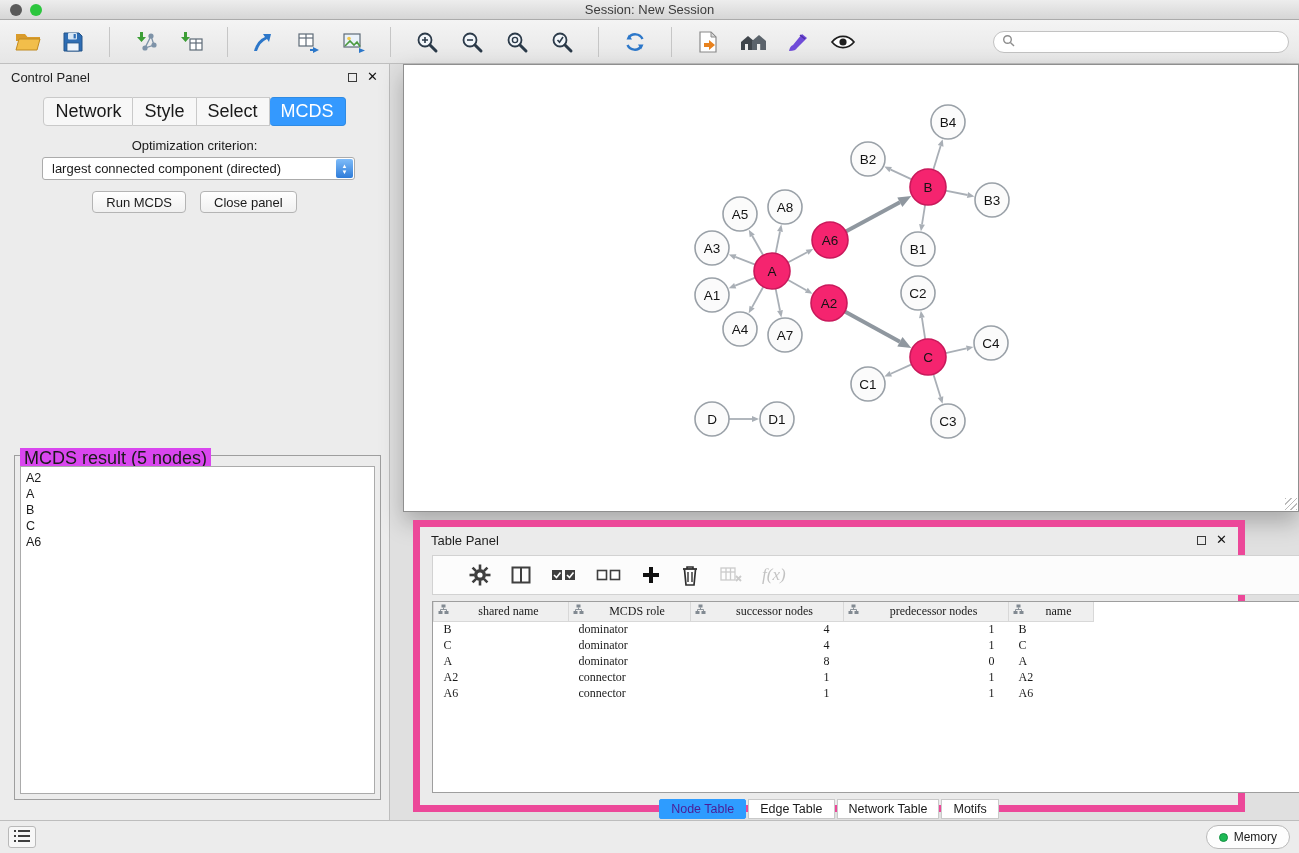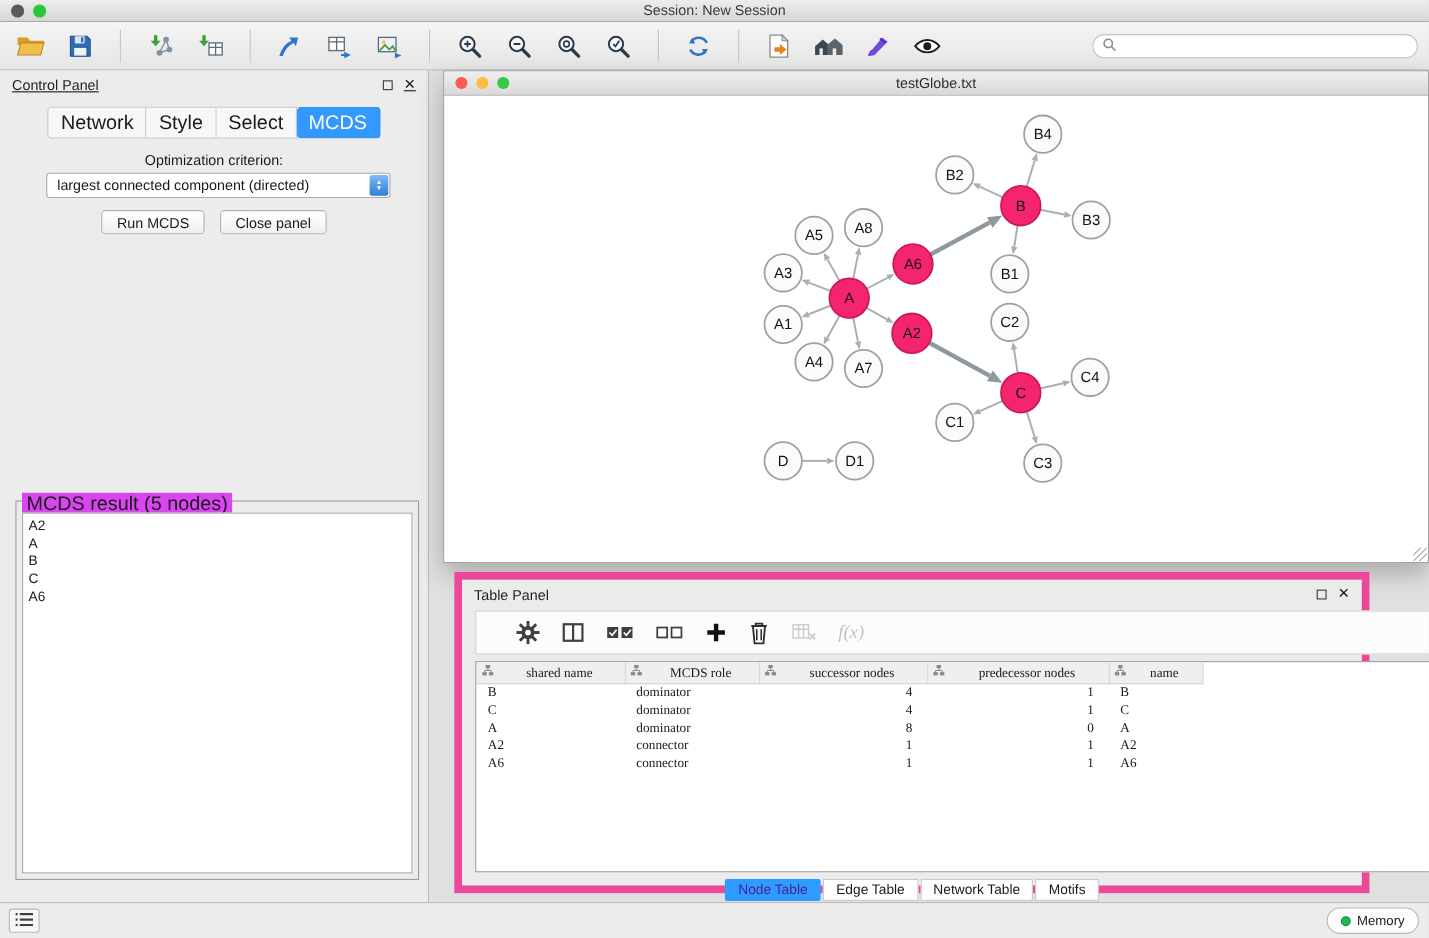--- a/index.html
+++ b/index.html
@@ -32,21 +32,21 @@
 
   
   .panel-head { height:26px; display:flex; align-items:center; padding:0 11px; font-size:13px; color:#1f1f1f; }
   .panel-head .spacer { flex:1; }
   .ph-icon { margin-left:10px; display:flex; align-items:center; justify-content:center; cursor:pointer; color:#111; }
   .float-sq { width:9px; height:9px; border:1.4px solid #3a3a3a; }
   .close-x { font-size:13px; font-weight:bold; line-height:10px; }
 
   
   .control-panel { position:absolute; left:0; top:64px; width:390px; height:756px;
-    background:#ECECEC; border-right:1px solid #BDBDBD;text-decoration:underline; }
+    background:#ECECEC; border-right:1px solid #BDBDBD; }
   .cp-tabs { position:absolute; top:33px; left:0; right:0; display:flex; justify-content:center; }
   .cp-tab { font-size:18px; padding:3px 11px; background:#F7F7F7; border:1px solid #C9C9C9; border-left:none; cursor:pointer; }
   .cp-tab:first-child { border-left:1px solid #C9C9C9; border-radius:4px 0 0 4px; }
   .cp-tab:last-child { border-radius:0 4px 4px 0; }
   .cp-tab.active { background:#3499FE; border-color:#2F8BE4; color:#fff; border-radius:4px; }
   .opt-label { position:absolute; top:74px; left:0; right:0; text-align:center; }
   .dropdown { position:absolute; top:93px; left:42px; width:313px; height:23px; background:#fff;
     border:1px solid #ABABAB; border-radius:3px; display:flex; align-items:center; padding-left:9px; font-size:13px; cursor:pointer; }
   .dd-stepper { position:absolute; right:1px; top:1px; bottom:1px; width:17px; border-radius:2px;
     background:linear-gradient(#7FBCF9,#2E7CD9); display:flex; flex-direction:column; align-items:center; justify-content:center; color:#fff; }
@@ -280,28 +280,20 @@
         <div class="result-item">A2</div>
         <div class="result-item">A</div>
         <div class="result-item">B</div>
         <div class="result-item">C</div>
         <div class="result-item">A6</div>
       </div>
   </div>
 </div>
 
 <div class="net-window">
-  <div class="net-titlebar">
-    <div class="net-traffic">
-      <span class="dot sm dot-red"></span>
-      <span class="dot sm dot-yellow"></span>
-      <span class="dot sm dot-green2"></span>
-    </div>
-    <span>testGlobe.txt</span>
-  </div>
   <div class="net-canvas">
     <svg id="graph-svg" viewBox="0 0 894 424" width="894" height="424">
         <g>
           <line x1="359.2" y1="167.3" x2="348.2" y2="147.8" stroke="#A9AFB6" stroke-width="1.8"></line>
           <polygon points="344.8,141.7 350.8,146.4 345.7,149.2" fill="#A9AFB6"></polygon>
         </g>
         <g>
           <line x1="371.6" y1="165.4" x2="376.0" y2="143.5" stroke="#A9AFB6" stroke-width="1.8"></line>
           <polygon points="377.4,136.6 378.9,144.1 373.1,142.9" fill="#A9AFB6"></polygon>
         </g>

